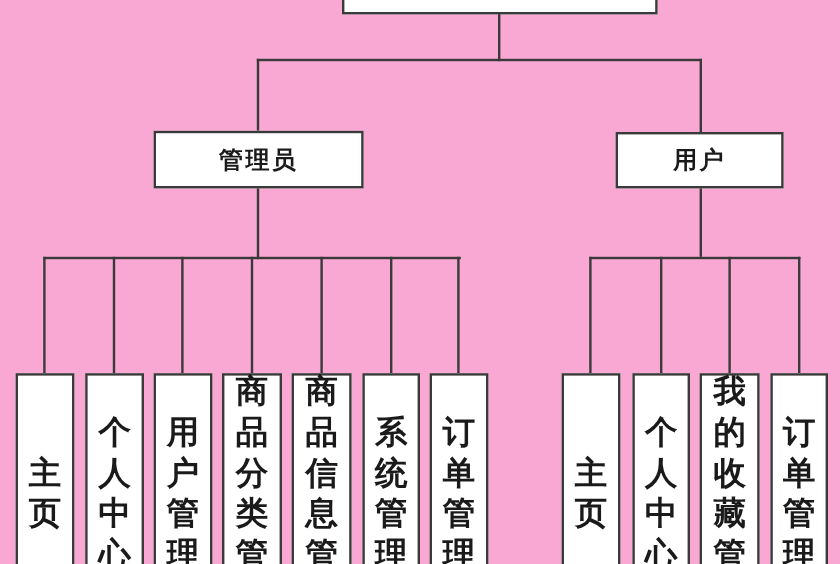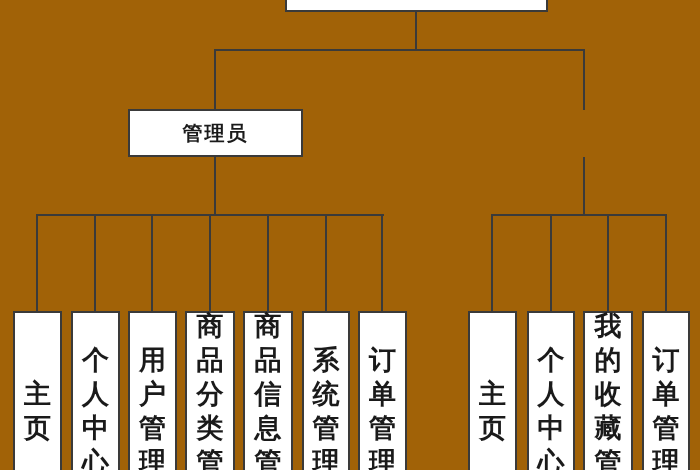--- a/index.html
+++ b/index.html
@@ -5,21 +5,21 @@
   html, body { margin: 0; padding: 0; }
   body {
     font-family: "Liberation Sans", sans-serif;
     background: #ffffff;
   }
   #stage {
     position: relative;
     width: 700px;
     height: 470px;
     overflow: hidden;
-    background: #a16207;
+    background: #f9a8d4;
   }
   .node {
     position: absolute;
     box-sizing: border-box;
     border: 2px solid #3a3a3a;
     background: #ffffff;
     display: flex;
     align-items: center;
     justify-content: center;
     color: #1a1a1a;
@@ -58,20 +58,23 @@
     <span></span>
   </div>
 
   <div class="line" style="left:415px; top:10px; width:2px; height:41px;"></div>
   <div class="line" style="left:214px; top:49px; width:371px; height:2px;"></div>
   <div class="line" style="left:214px; top:49px; width:2px; height:60px;"></div>
   <div class="line" style="left:583px; top:49px; width:2px; height:61px;"></div>
 
   <div class="node" style="left:128px; top:109px; width:175px; height:48px;">
     <span class="branch-label">管理员</span>
+  </div>
+  <div class="node" style="left:513px; top:110px; width:140px; height:47px;">
+    <span class="branch-label">用户</span>
   </div>
 
   <div class="line" style="left:214px; top:157px; width:2px; height:59px;"></div>
   <div class="line" style="left:36px; top:214px; width:348px; height:2px;"></div>
   <div class="line" style="left:36px;  top:214px; width:2px; height:97px;"></div>
   <div class="line" style="left:94px;  top:214px; width:2px; height:97px;"></div>
   <div class="line" style="left:151px; top:214px; width:2px; height:97px;"></div>
   <div class="line" style="left:209px; top:214px; width:2px; height:97px;"></div>
   <div class="line" style="left:267px; top:214px; width:2px; height:97px;"></div>
   <div class="line" style="left:325px; top:214px; width:2px; height:97px;"></div>

